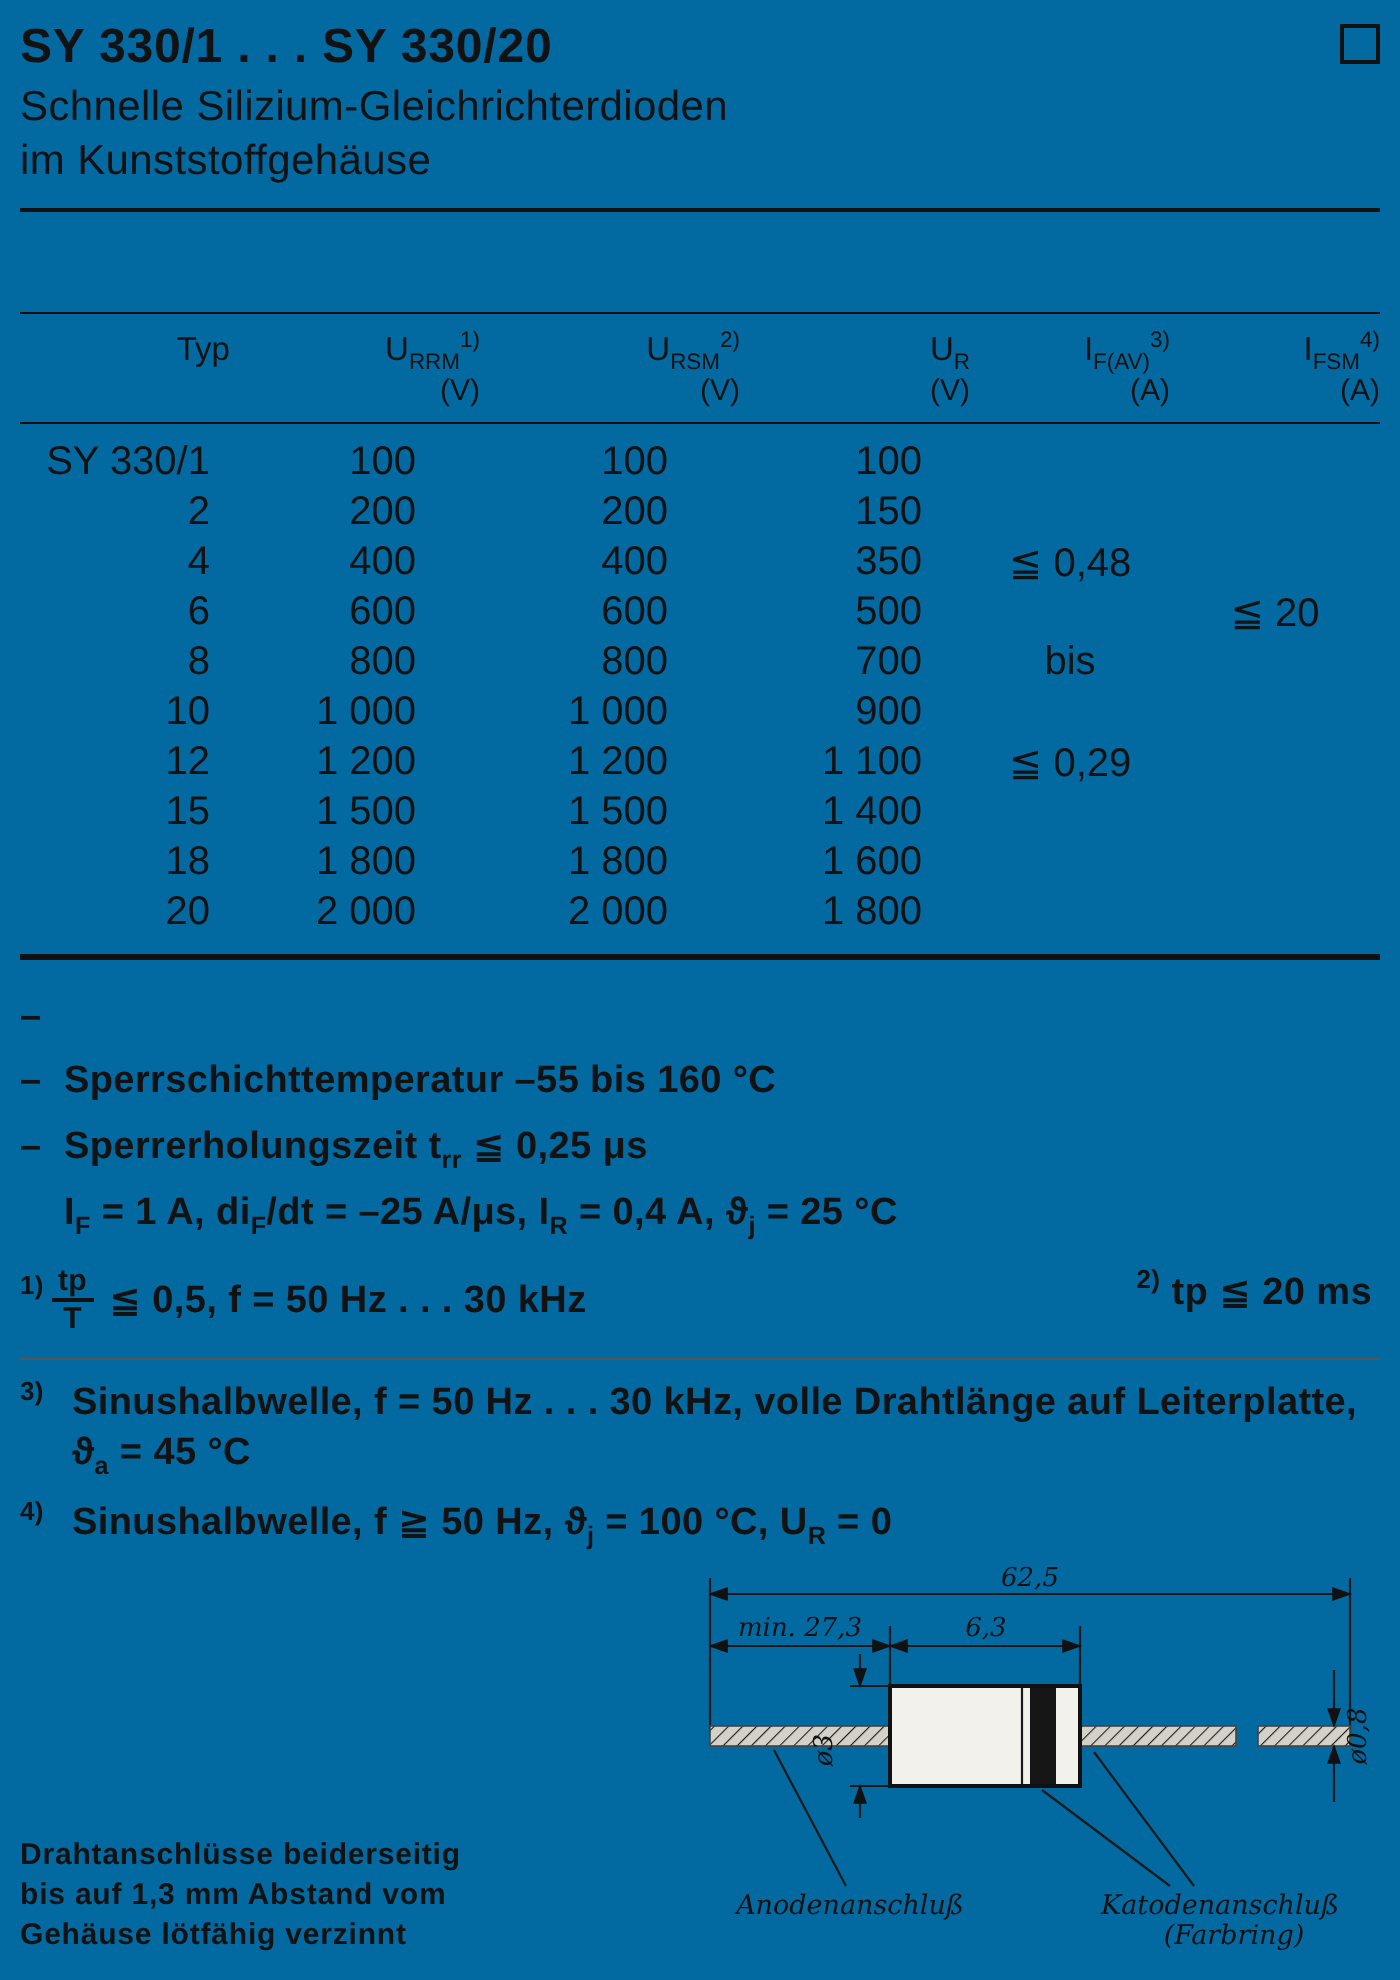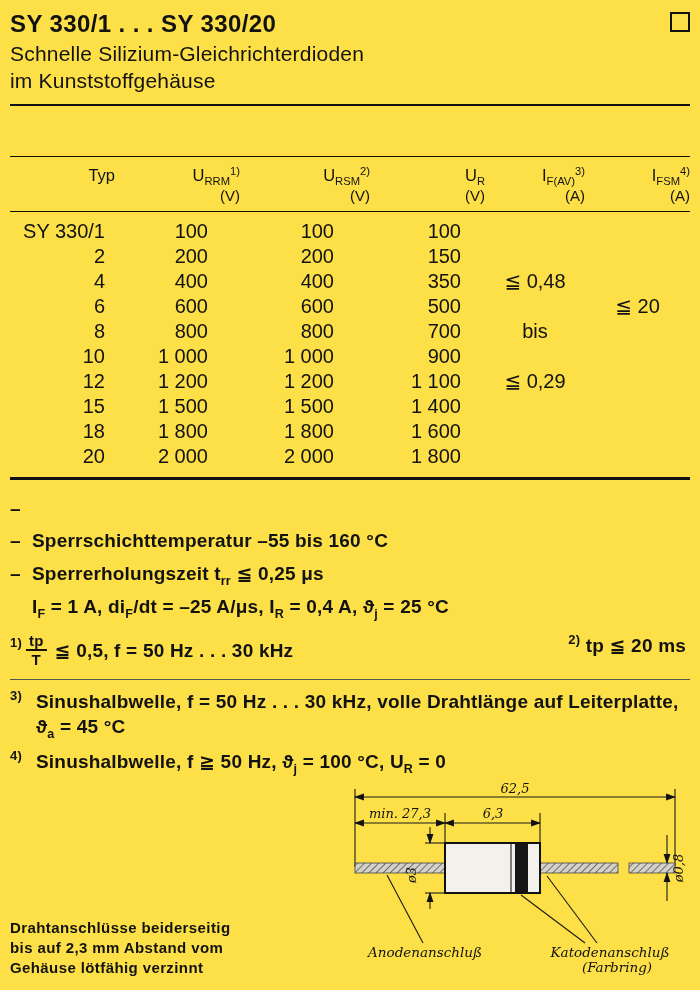--- a/index.html
+++ b/index.html
@@ -1,20 +1,20 @@
 <!DOCTYPE html>
 <html><head>
 <meta charset="utf-8">
 <style>
   html,body{margin:0;padding:0;background:#888;}
   .page{
     position:relative;
     width:700px;height:990px;
     margin:0 auto;
-    background:#fde047;
+    background:#0369a1;
     color:#121212;
     font-family:"Liberation Sans","DejaVu Sans",sans-serif;
     box-sizing:border-box;
     padding:8px 10px 0 10px;
     overflow:hidden;
   }
   
   .hdr{display:flex;justify-content:space-between;align-items:flex-start;}
   .title{font-size:24px;font-weight:700;letter-spacing:0.4px;margin:2px 0 0 0;}
   .corner-box{width:16px;height:16px;border:2.5px solid #111;margin-top:4px;background:transparent;}
@@ -274,18 +274,18 @@
       <line x1="176" y1="112" x2="240" y2="160"></line>
       <line x1="202" y1="93" x2="252" y2="160"></line>
 
       <text class="lbl" x="80" y="174" text-anchor="middle">Anodenanschluß</text>
       <text class="lbl" x="265" y="174" text-anchor="middle">Katodenanschluß</text>
       <text class="lbl" x="272" y="189" text-anchor="middle">(Farbring)</text>
     </svg>
 
     <div class="footer-text">
       <div>Drahtanschlüsse beiderseitig</div>
-      <div>bis auf 2,3 mm Abstand vom</div>
+      <div>bis auf 1,3 mm Abstand vom</div>
       <div>Gehäuse lötfähig verzinnt</div>
     </div>
   </div>
 
 </div>
 
 </body></html>

